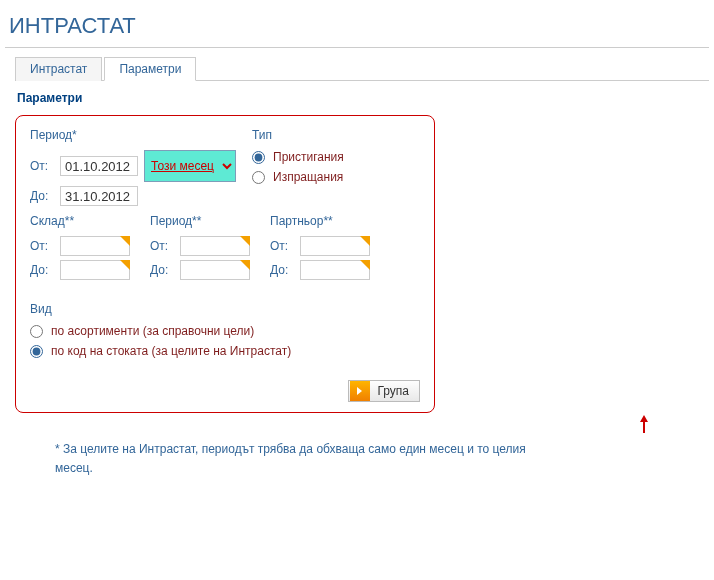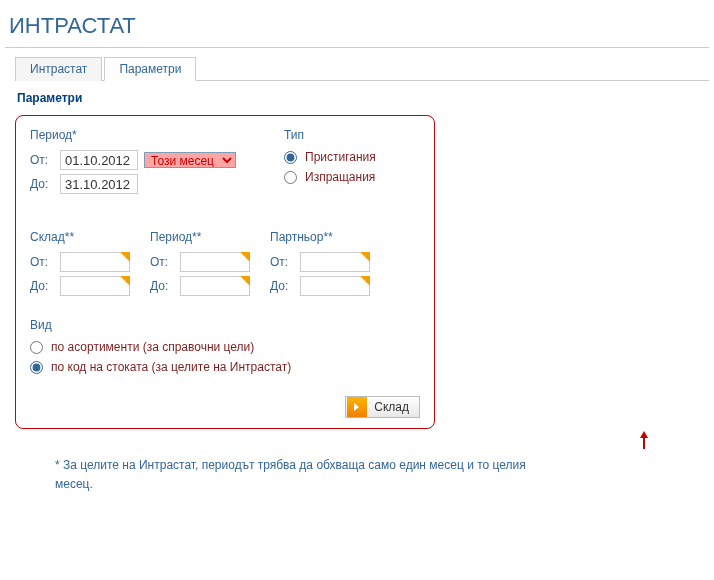--- a/index.html
+++ b/index.html
@@ -5,29 +5,29 @@
 * { box-sizing: border-box; margin: 0; padding: 0; }
 body { font-family: Arial, sans-serif; font-size: 12px; background: #fff; padding: 5px; width: 714px; }
 .page-title { color: #336699; font-size: 22px; font-weight: normal; padding: 8px 4px; }
 .hr-line { border: none; border-top: 1px solid #ccc; margin-bottom: 8px; }
 .tabs { display: flex; border-bottom: 1px solid #ccc; margin-left: 10px; }
 .tab { padding: 4px 14px; border: 1px solid #ccc; border-bottom: none; margin-right: 2px; cursor: pointer; color: #336699; background: #f5f5f5; position: relative; top: 1px; }
 .tab.active { background: #fff; border-bottom: 1px solid #fff; color: #336699; }
 .section-label { color: #004080; font-weight: bold; padding: 10px 12px 6px; }
 .params-box { border: 1px solid #cc0000; border-radius: 8px; margin: 4px 10px 4px 10px; padding: 12px 14px 10px 14px; width: 420px; }
 .group-header { color: #336699; margin-bottom: 8px; }
-.row { display: flex; gap: 48px; margin-bottom: 32px; }
+.row { display: flex; gap: 16px; margin-bottom: 4px; }
 .col { display: flex; flex-direction: column; }
 .field-row { display: flex; align-items: center; margin-bottom: 4px; gap: 6px; }
 .lbl { color: #336699; width: 24px; }
 .date-input { width: 78px; height: 20px; border: 1px solid #ccc; padding: 2px 4px; color: #333; font-family: inherit; font-size: 13px; }
 .small-input { width: 70px; height: 20px; border: 1px solid #ccc; padding: 2px 4px; font-family: inherit; font-size: 12px; position: relative; }
 .lookup-wrap { position: relative; display: inline-block; }
 .lookup-corner { position: absolute; top: 0; right: 0; width: 0; height: 0; border-left: 10px solid transparent; border-top: 10px solid #f4a000; pointer-events: none; }
-.dropdown { height: 16px; border: 1px solid #7e9db9; color: #cc0000; font-family: inherit; font-size: 12px; background: #fca5a5; width: 92px; padding-left: 2px; }
+.dropdown { height: 32px; border: 1px solid #7e9db9; color: #cc0000; font-family: inherit; font-size: 12px; background: #5eead4; width: 92px; padding-left: 2px; text-decoration: underline; }
 .radio-row { display: flex; align-items: center; gap: 8px; margin-bottom: 6px; }
 .radio-row label { color: #7f1d1d; cursor: pointer; }
 input[type=radio] { accent-color: #336699; cursor: pointer; }
 .three-cols { display: flex; gap: 20px; margin-bottom: 18px; }
 .btn-row { display: flex; justify-content: flex-end; margin-top: 16px; }
 .show-btn { display: flex; align-items: center; border: 1px solid #bbb; background: linear-gradient(#fefefe,#e8e8e8); padding: 0; cursor: pointer; height: 22px; font-family: inherit; font-size: 12px; color: #333; }
 .show-btn .arrow-box { width: 20px; height: 20px; background: linear-gradient(#ffb400,#f08000); display: flex; align-items: center; justify-content: center; color: #fff; margin: 1px; }
 .show-btn .arrow-box svg { width: 10px; height: 10px; }
 .show-btn .txt { padding: 0 10px 0 6px; }
 .red-arrow-up { text-align: right; padding-right: 60px; margin-top: -2px; }
@@ -128,21 +128,21 @@
     </div>
   </div>
 
   <div class="btn-row">
     <button class="show-btn">
       <span class="arrow-box">
         <svg viewBox="0 0 10 10">
             <path d="M2 1 L7 5 L2 9 Z" fill="#fff"></path>
           </svg>
       </span>
-      <span class="txt">Склад</span>
+      <span class="txt">Група</span>
     </button>
   </div>
 </div>
 
 <div class="red-arrow-up">
   <svg viewBox="0 0 10 18">
       <path d="M5 0 L9 7 L6 7 L6 18 L4 18 L4 7 L1 7 Z" fill="#cc0000"></path>
     </svg>
 </div>
 

